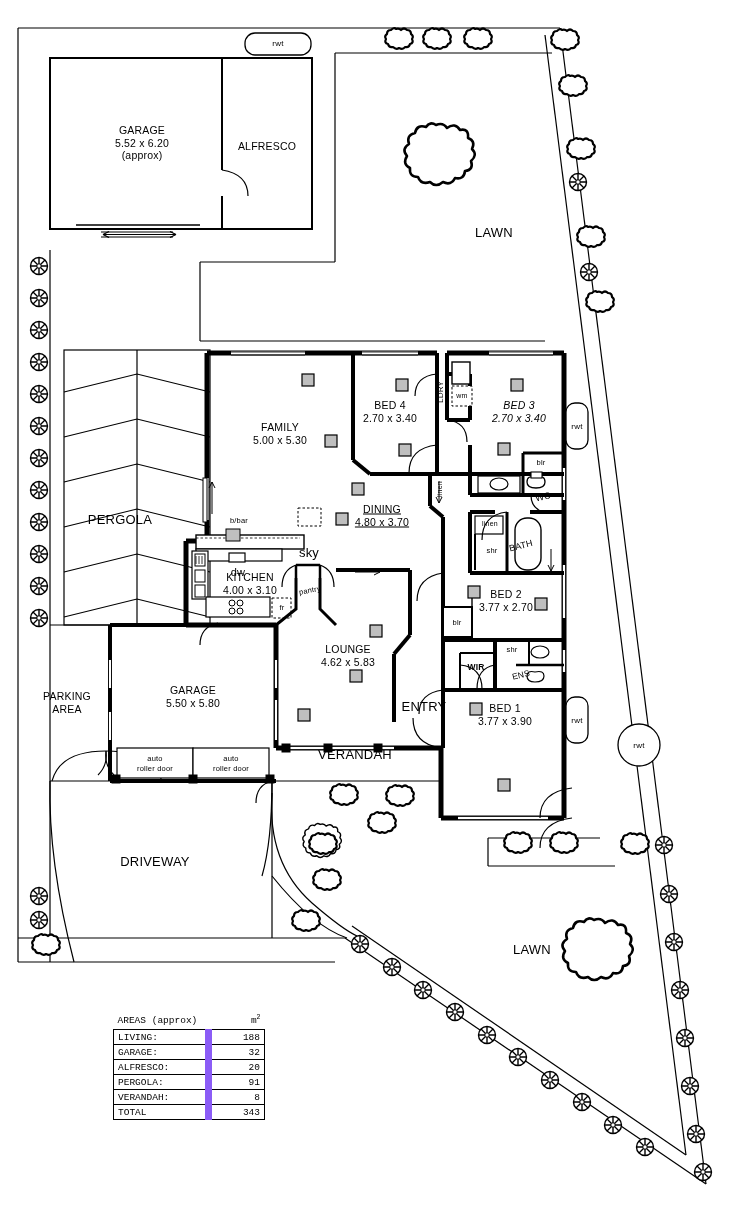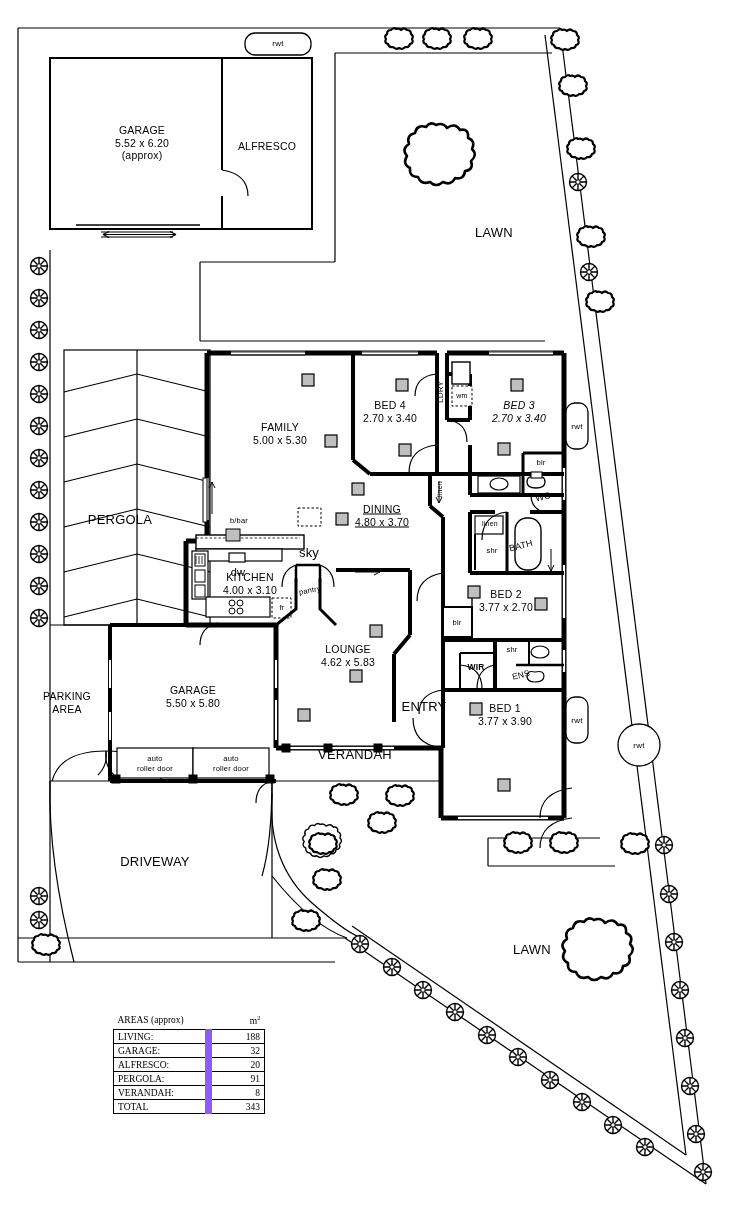--- a/index.html
+++ b/index.html
@@ -10,21 +10,21 @@
   .lbl{position:absolute;font-family:"Liberation Sans",sans-serif;color:#000;white-space:pre;text-align:center;transform:translate(-50%,-50%);letter-spacing:.2px;}
   .lbl.room{font-size:10.5px;line-height:12.5px;}
   .lbl.big{font-size:13px;line-height:12.5px;}
   .lbl.small{font-size:7.5px;line-height:8.5px;}
   .lbl.tiny{font-size:6.5px;line-height:7.5px;}
   .lbl.rot{transform:translate(-50%,-50%) rotate(-90deg);}
   .lbl.slant{transform:translate(-50%,-50%) rotate(-14deg);}
   .lbl.slant2{transform:translate(-50%,-50%) rotate(-10deg);}
   
   #areas{position:absolute;left:113px;top:1013px;width:152px;font-size:9.5px;color:#000;}
-  #areas table{border-collapse:collapse;width:100%;font-family:Liberation Serif, serif;}
+  #areas table{border-collapse:collapse;width:100%;font-family:Liberation Mono, monospace;}
   #areas .hdr td{border:none;padding:1px 4px 3px 4px;font-size:9.5px;}
   #areas .bx td{border:1px solid #000;padding:1.5px 4px;font-size:9.5px;}
   #areas td.v{text-align:right;width:44px;border-left:7px solid #8b5cf6;}
   #areas td.k{text-align:left;}
   #areas .sup{font-size:6.5px;vertical-align:super;}
   .ctr{text-align:center;}
 </style>
 </head>
 <body>
 

